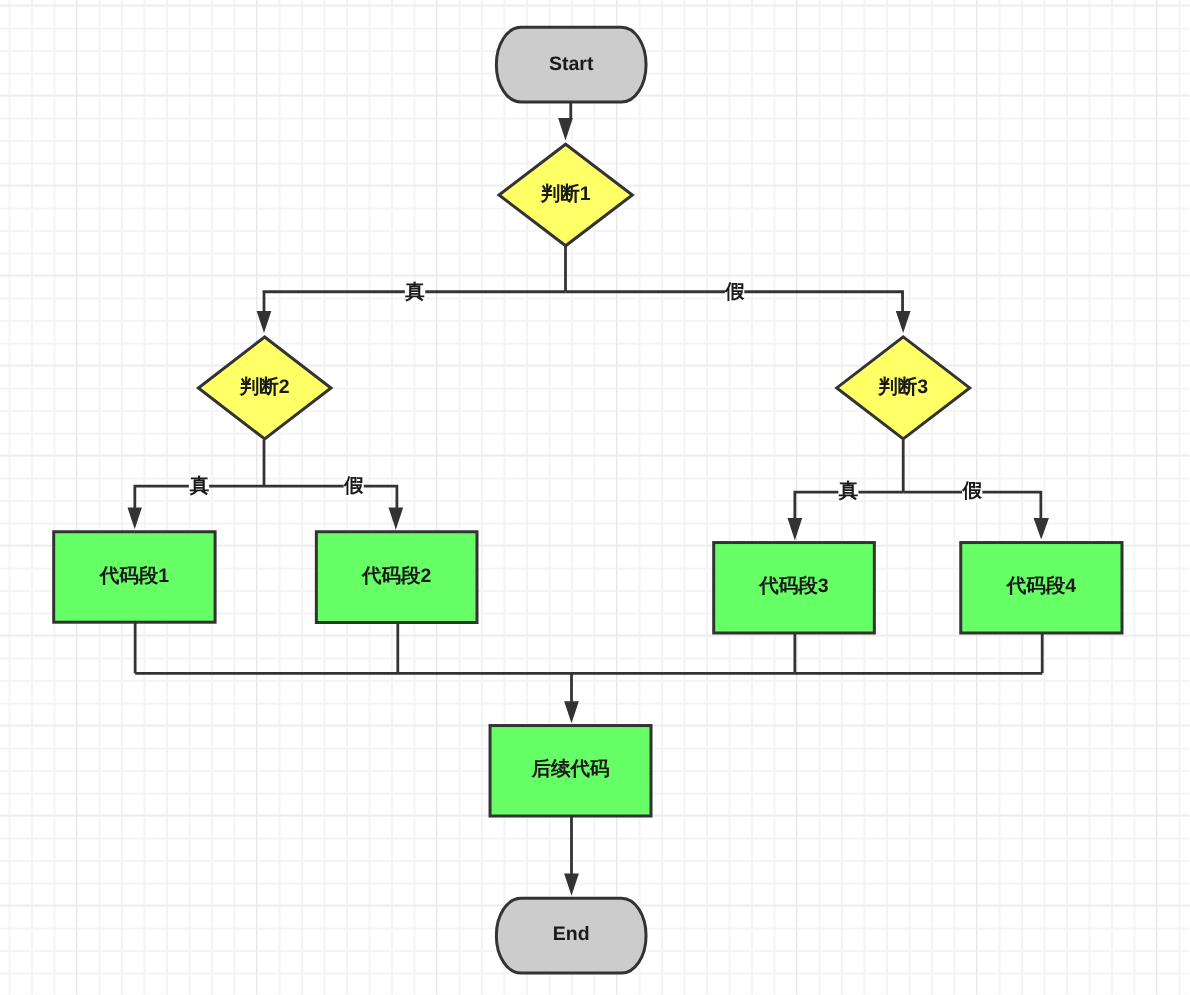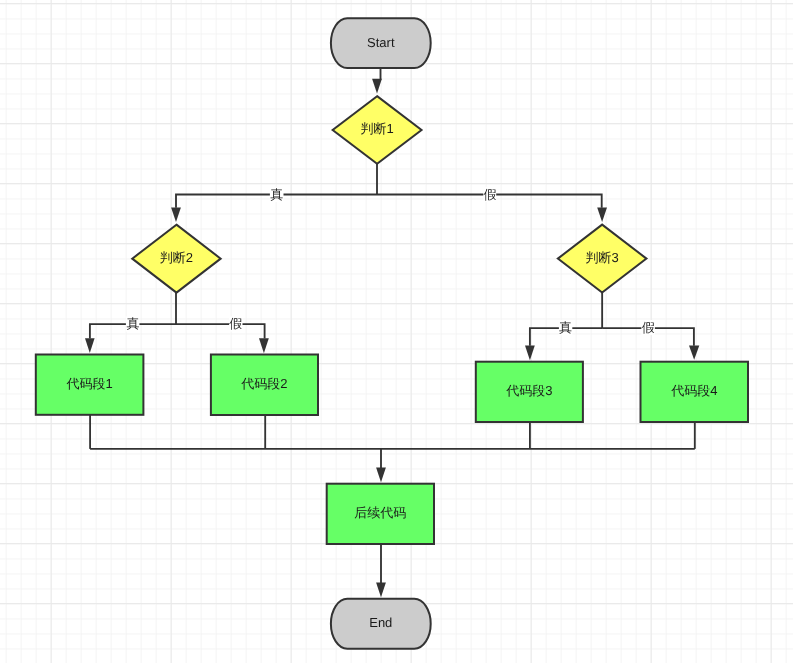--- a/index.html
+++ b/index.html
@@ -1,19 +1,19 @@
 <!DOCTYPE html>
 <html><head>
 <meta charset="utf-8">
 <title>flowchart</title>
 <style>
   html,body{margin:0;padding:0;}
   body{width:793px;height:663px;overflow:hidden;background:#ffffff;
        font-family:"Liberation Sans","DejaVu Sans",sans-serif;}
-  #canvas{position:relative;width:793px;height:596px;will-change:opacity;}
+  #canvas{position:relative;width:793px;height:596px;will-change:opacity;font-weight:bold;}
   #grid{position:absolute;left:0;top:0;width:793px;height:663px;
     background-image:
       linear-gradient(to right, #e9e9e9 1px, transparent 1px),
       linear-gradient(to bottom, #e9e9e9 1px, transparent 1px),
       linear-gradient(to right, #f4f4f4 1px, transparent 1px),
       linear-gradient(to bottom, #f4f4f4 1px, transparent 1px);
     background-size:120px 60px, 120px 60px, 15px 15px, 15px 15px;
     background-position:50.7px 3.1px, 50.7px 3.1px, 5.7px 3.4px, 5.7px 3.4px;
   }
   svg.fc{position:absolute;left:0;top:0;}

